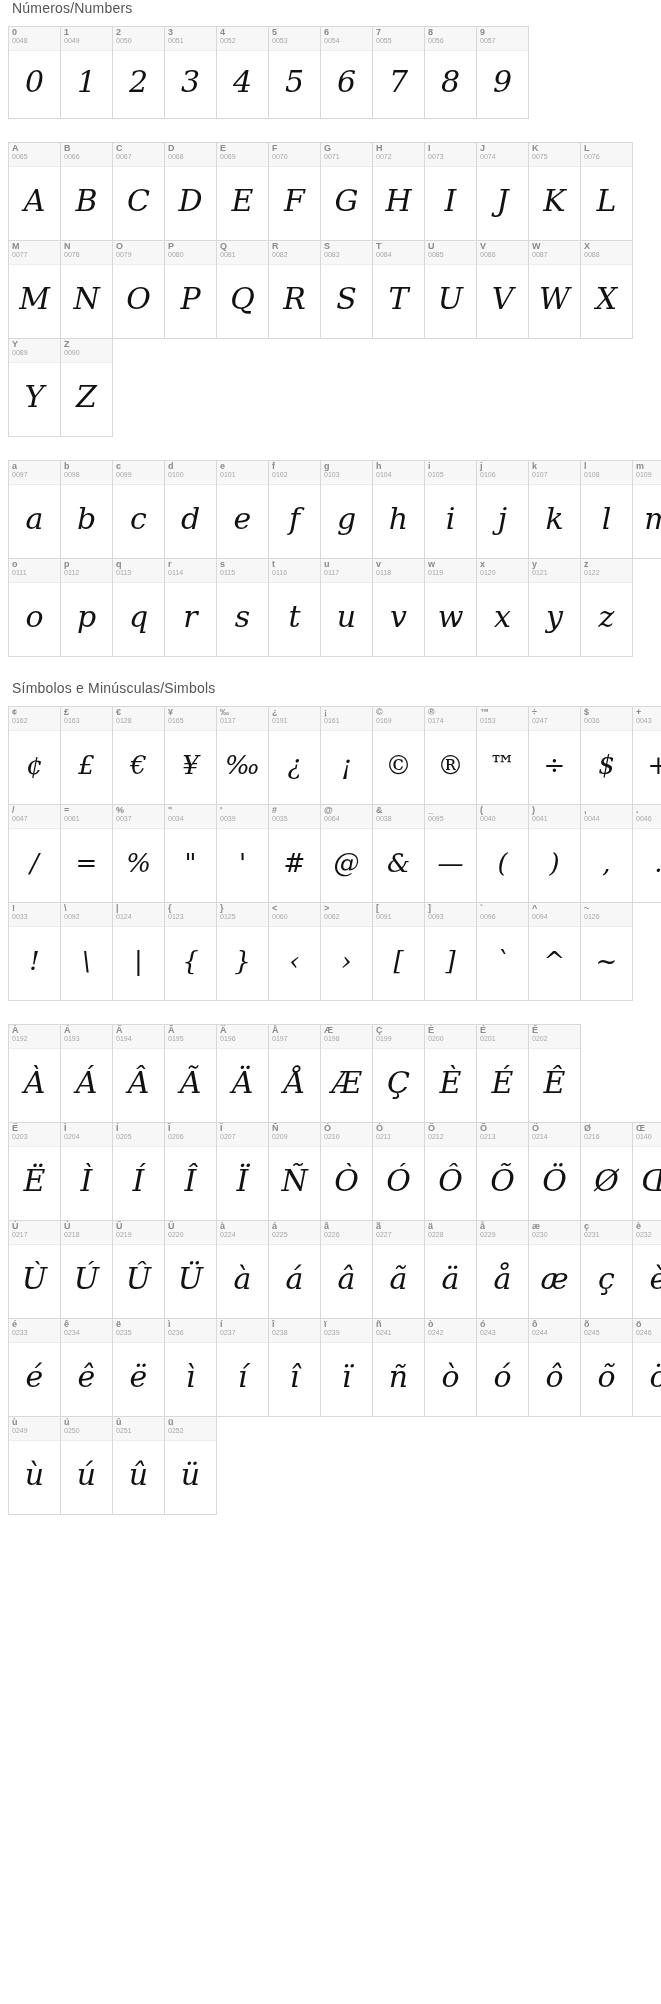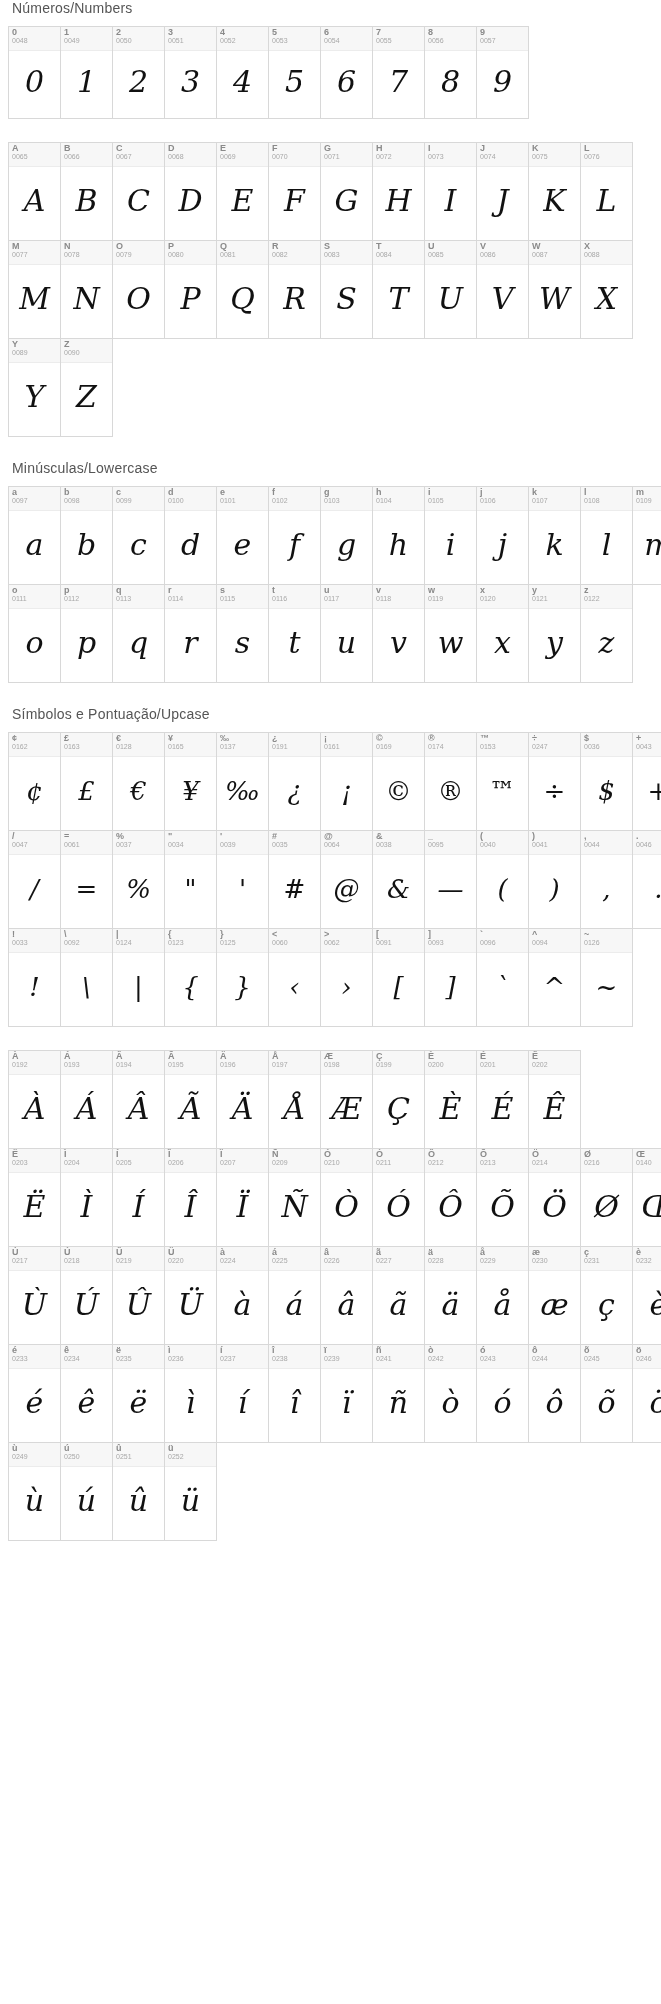--- a/index.html
+++ b/index.html
@@ -348,21 +348,20 @@
             <div class="meta">
               <span class="ch">Z</span>
               <span class="code">0090</span>
             </div>
             <div class="glyph">Z</div>
           </div>
         </div>
       </div>
     </div>
     <div class="section ">
-      <h2 class="section-title">Minúsculas/Lowercase</h2>
       <div class="rows">
         <div class="row">
           <div class="cell">
             <div class="meta">
               <span class="ch">a</span>
               <span class="code">0097</span>
             </div>
             <div class="glyph">a</div>
           </div>
           <div class="cell">
@@ -532,21 +531,21 @@
             <div class="meta">
               <span class="ch">z</span>
               <span class="code">0122</span>
             </div>
             <div class="glyph">z</div>
           </div>
         </div>
       </div>
     </div>
     <div class="section section--symbols">
-      <h2 class="section-title">Símbolos e Pontuação/Upcase</h2>
+      <h2 class="section-title">Símbolos e Minúsculas/Simbols</h2>
       <div class="rows">
         <div class="row">
           <div class="cell">
             <div class="meta">
               <span class="ch">¢</span>
               <span class="code">0162</span>
             </div>
             <div class="glyph">¢</div>
           </div>
           <div class="cell">

